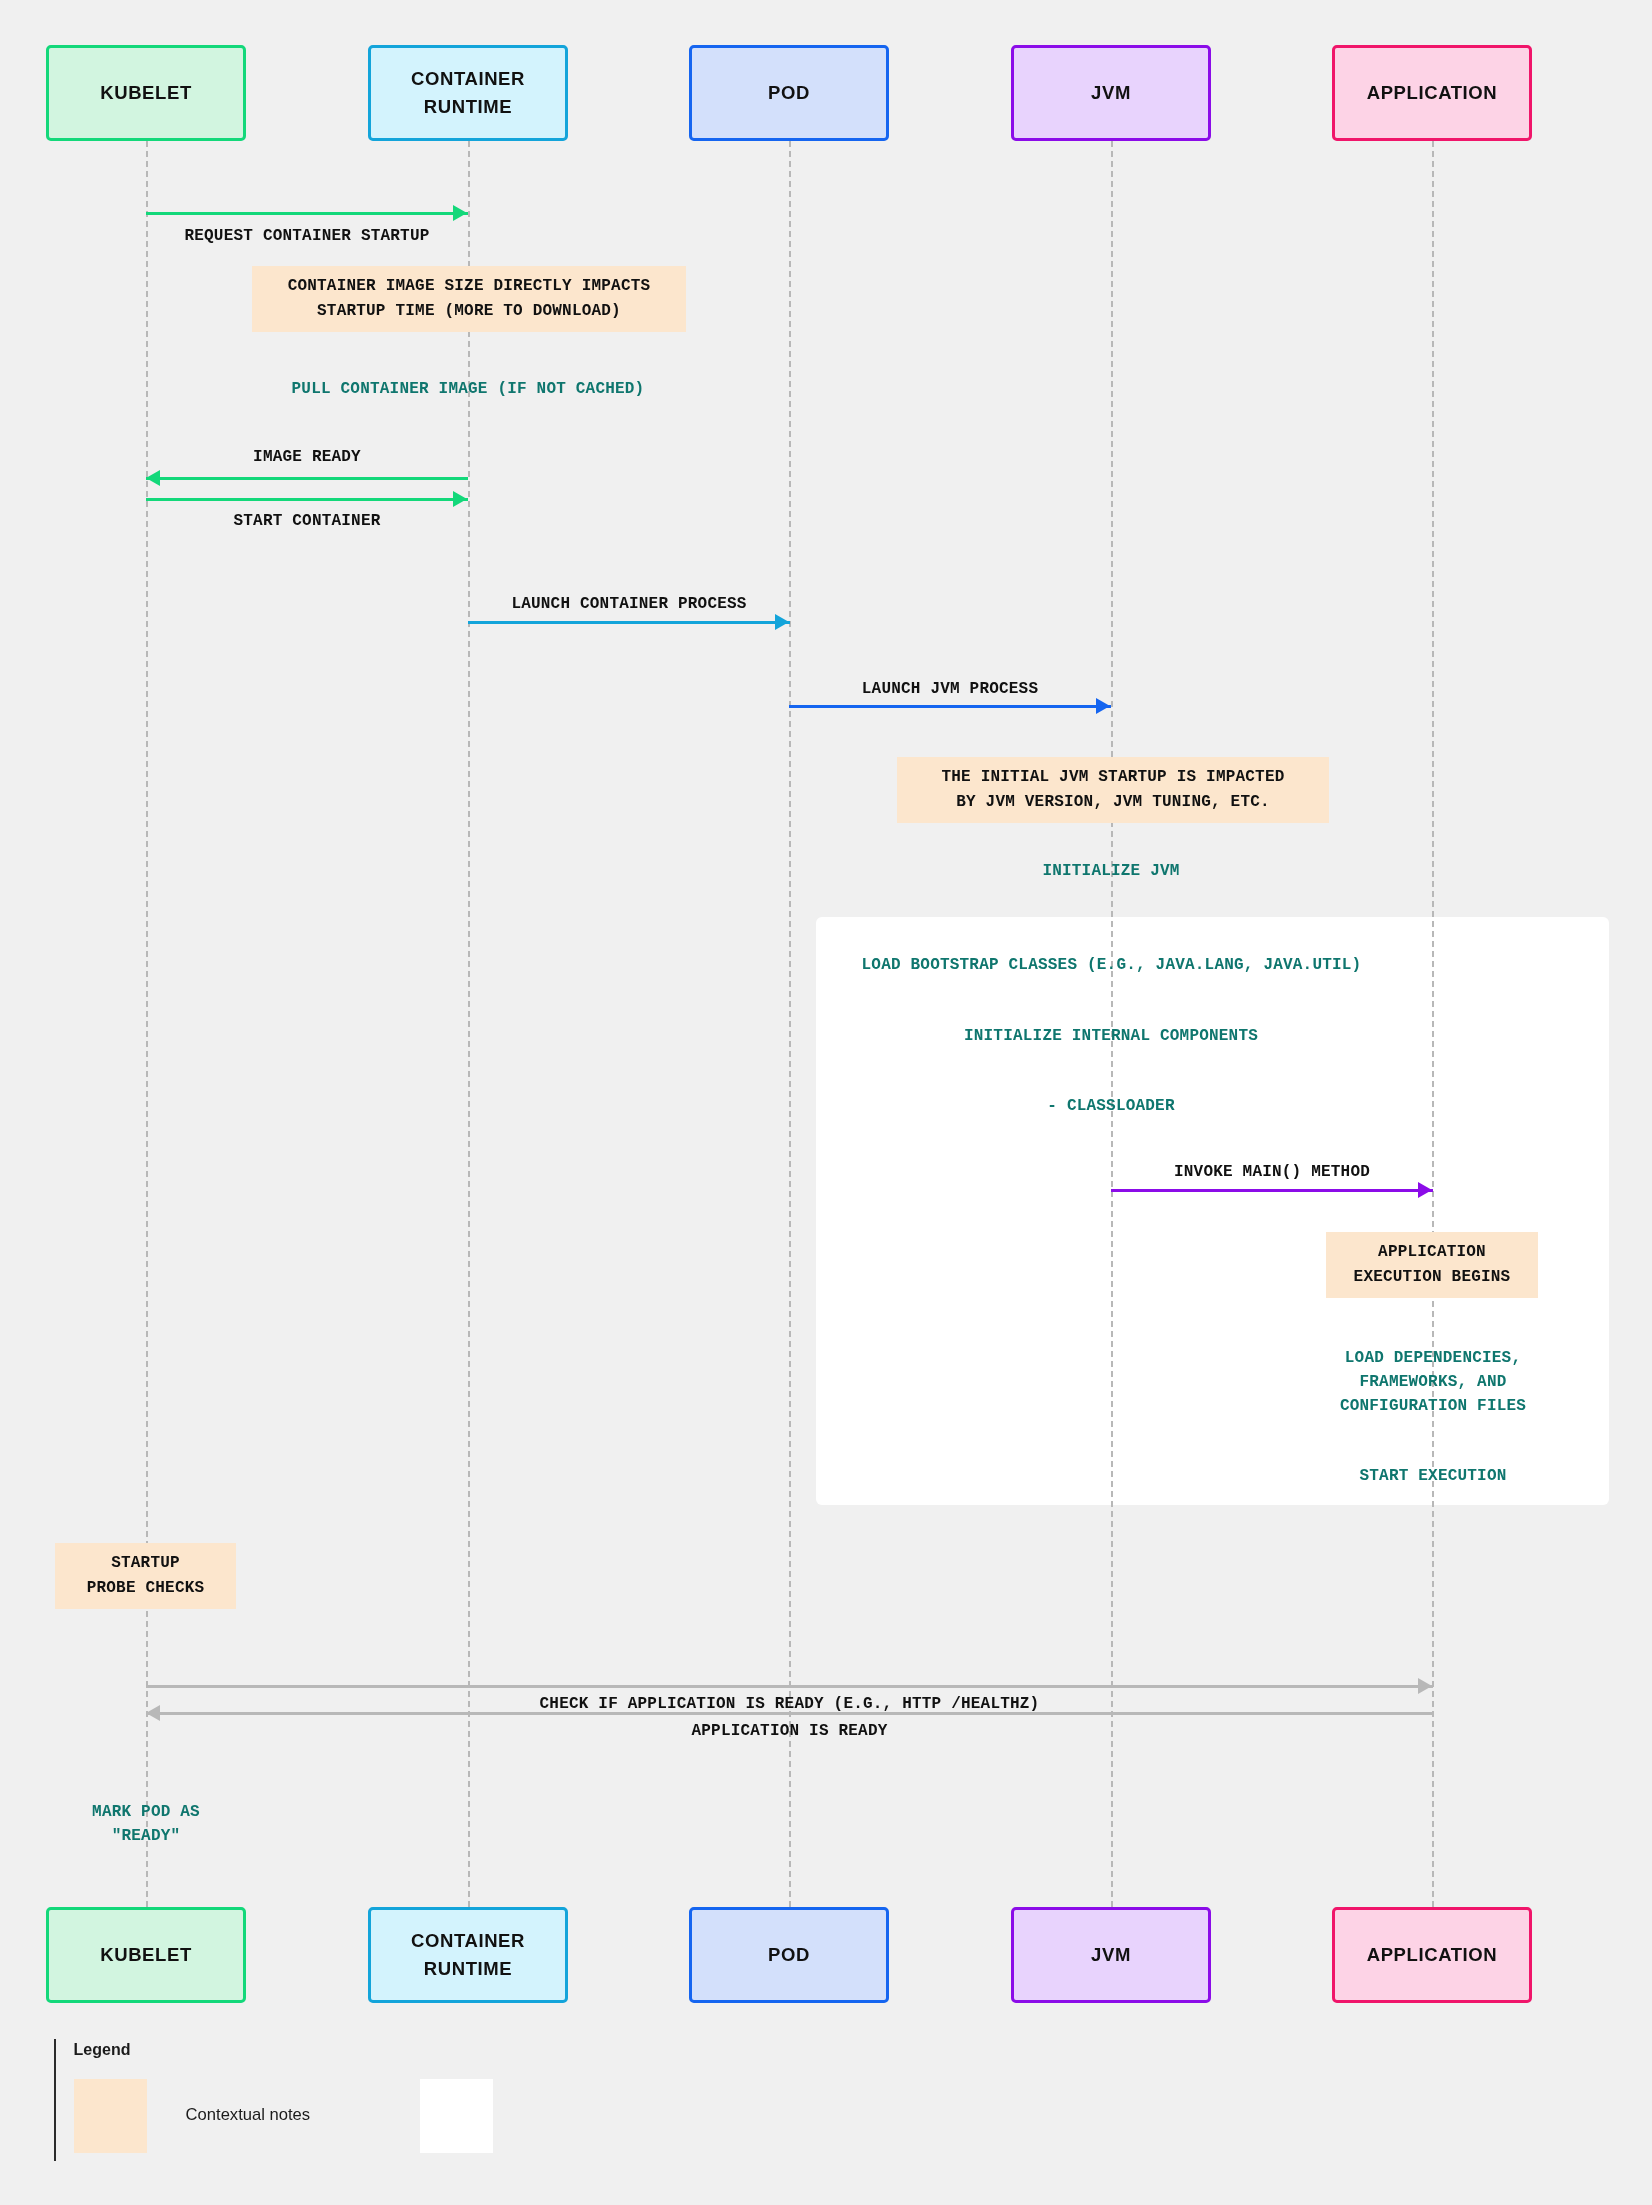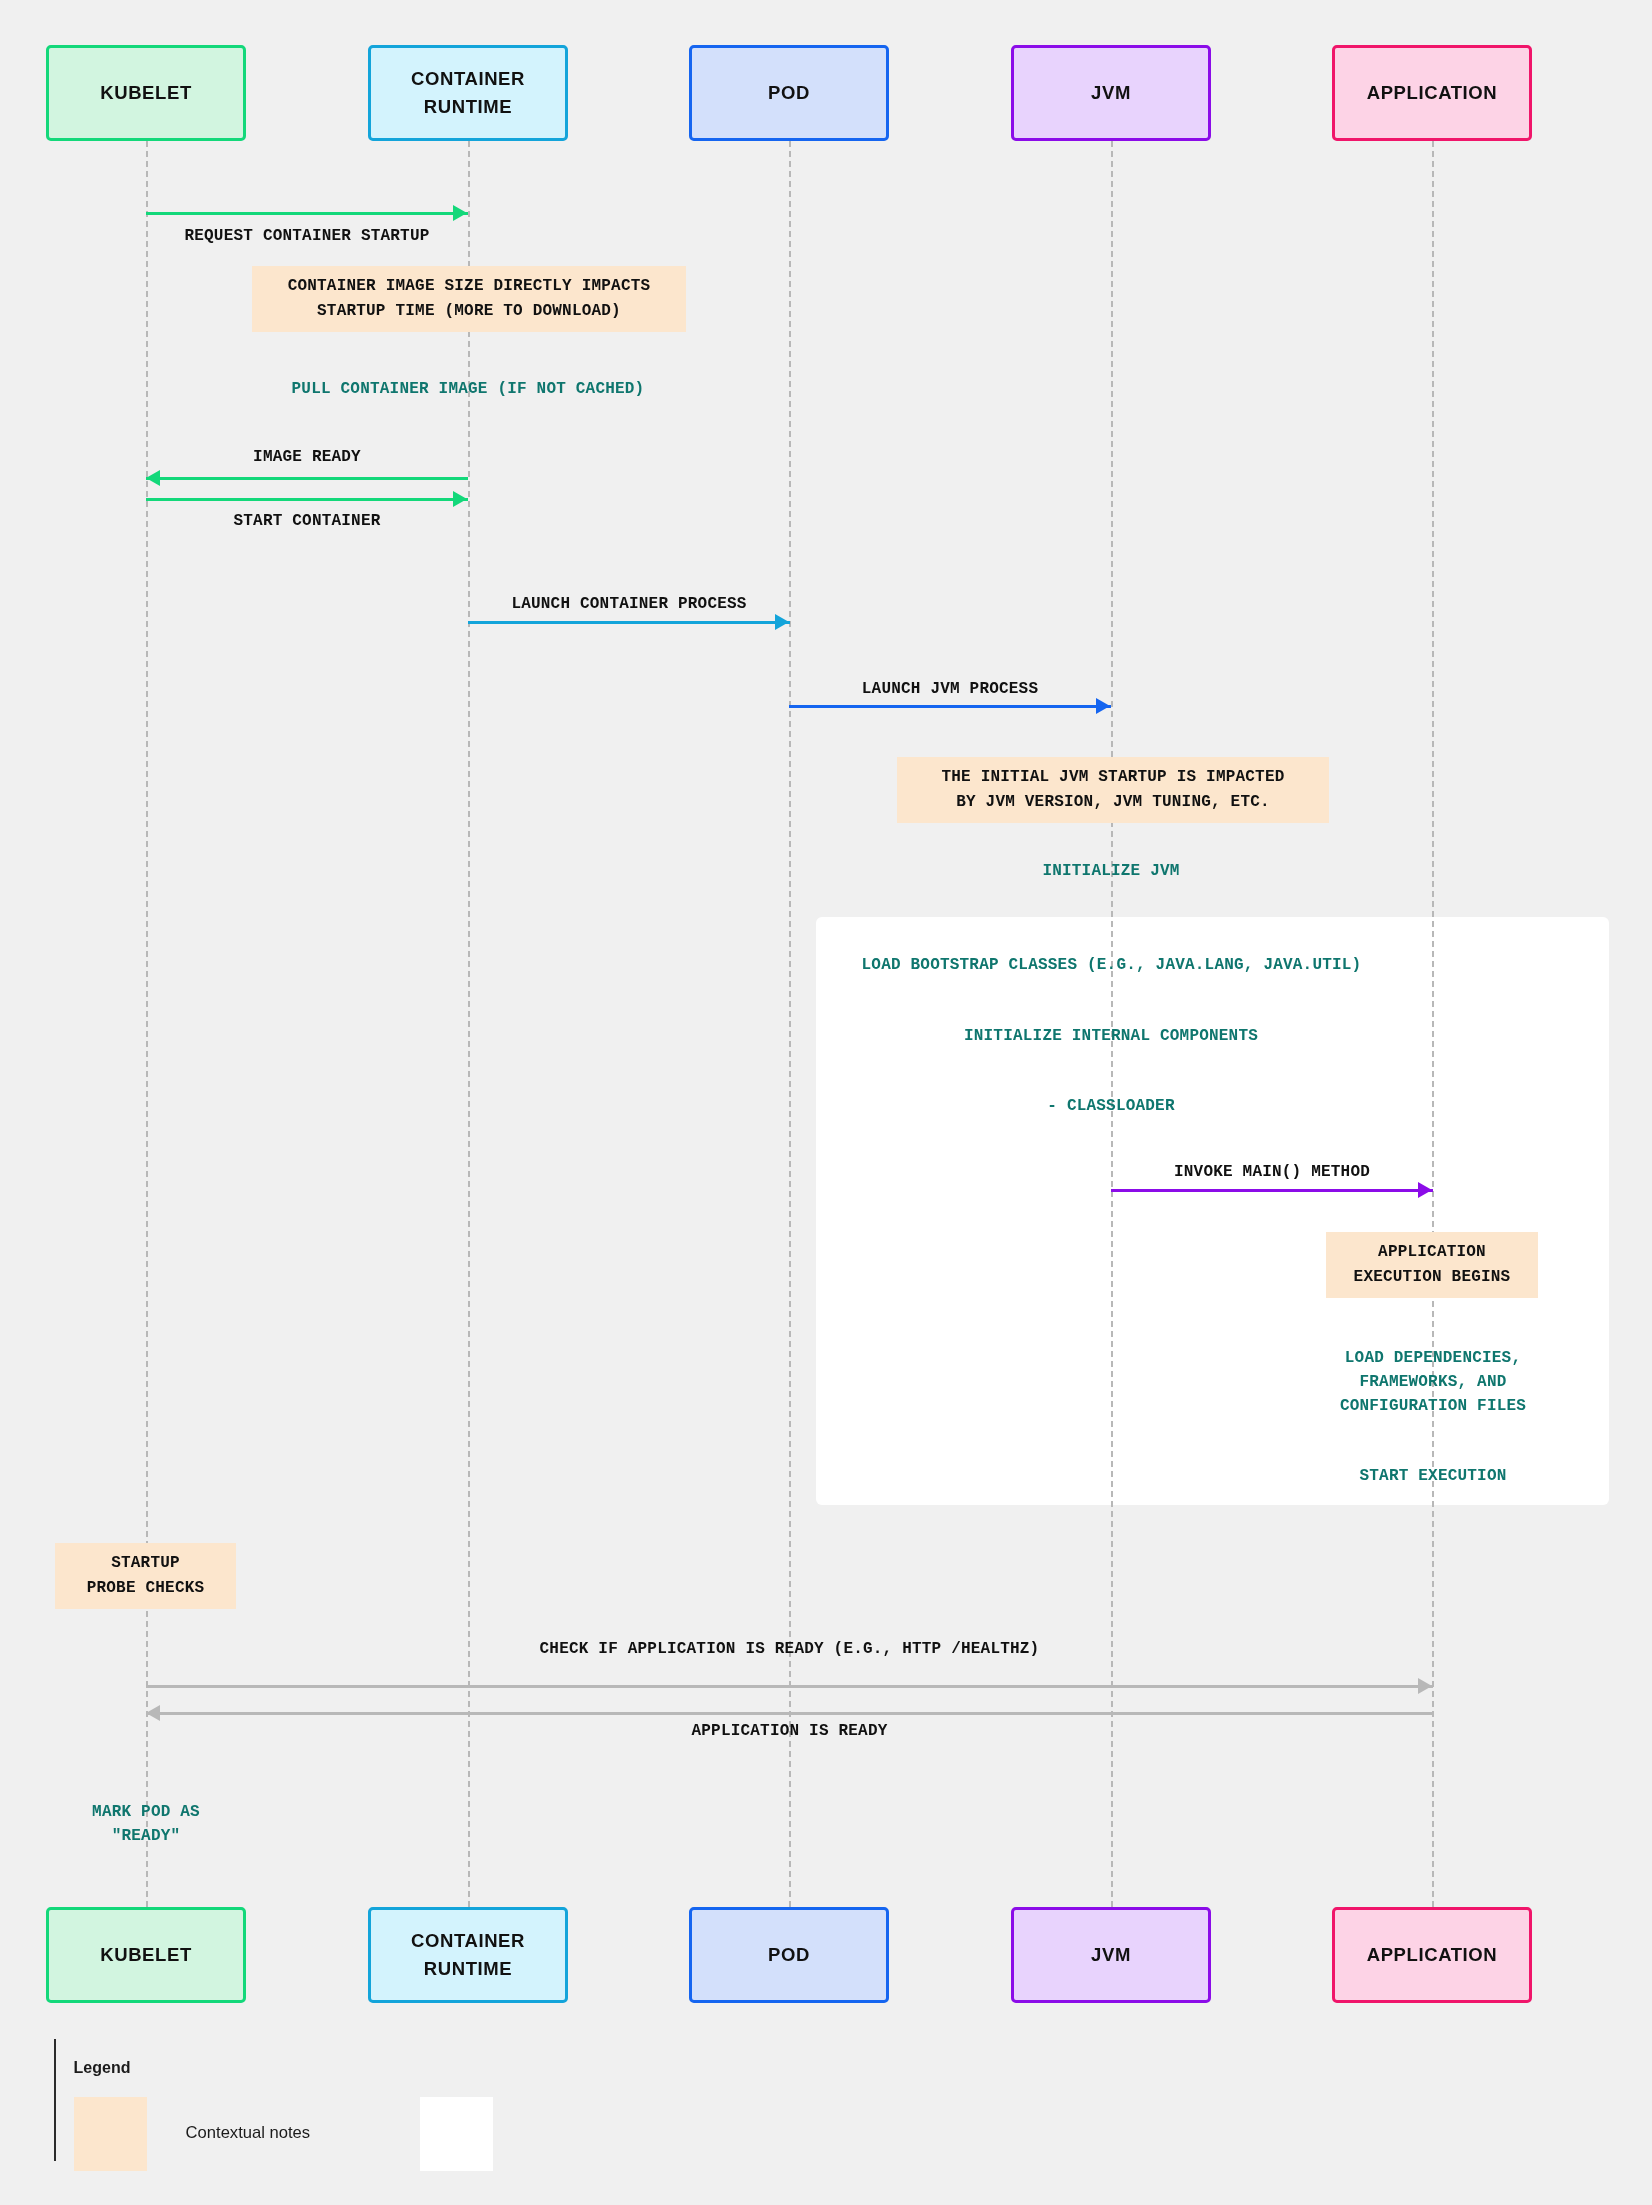--- a/index.html
+++ b/index.html
@@ -128,21 +128,21 @@
     width: 1551px;
     height: 122px;
     border-left: 2.9px solid #2b2b2b;
     box-sizing: border-box;
     padding-left: 17.6px;
   }
   .legend-title {
     font-size: 16px;
     font-weight: bold;
     color: #1b1b1b;
-    margin-top: 20px;
+    margin-top: 2px;
     margin-bottom: 19.5px;
   }
   .legend-row {
     display: flex;
     align-items: center;
   }
   .legend-swatch {
     width: 73px;
     height: 74px;
     flex: 0 0 auto;
@@ -251,21 +251,21 @@
 
   <div class="plain-label" style="left:1189px; top:1346px; width:488px;">LOAD DEPENDENCIES,
 FRAMEWORKS, AND
 CONFIGURATION FILES</div>
 
   <div class="plain-label" style="left:1189px; top:1464px; width:488px;">START EXECUTION</div>
 
   <div class="note" style="left:55px; top:1526px; width:181px; height:66px;">STARTUP
 PROBE CHECKS</div>
 
-  <div class="msg-label" style="left:146px; top:1640px; width:1287px;">CHECK IF APPLICATION IS READY (E.G., HTTP /HEALTHZ)</div>
+  <div class="msg-label" style="left:146px; top:1695px; width:1287px;">CHECK IF APPLICATION IS READY (E.G., HTTP /HEALTHZ)</div>
   <div class="msg right" style="left:146px; top:1685px; width:1287px;">
     <div class="line" style="width:1287px; border-top-color:#b8b8b8;"></div>
     <div class="head" style="left:1272px; border-left-color:#b8b8b8;"></div>
   </div>
 
   <div class="msg left" style="left:146px; top:1712px; width:1287px;">
     <div class="line" style="width:1287px; border-top-color:#b8b8b8;"></div>
     <div class="head" style="left:0px; border-right-color:#b8b8b8;"></div>
   </div>
   <div class="msg-label" style="left:146px; top:1722px; width:1287px;">APPLICATION IS READY</div>

